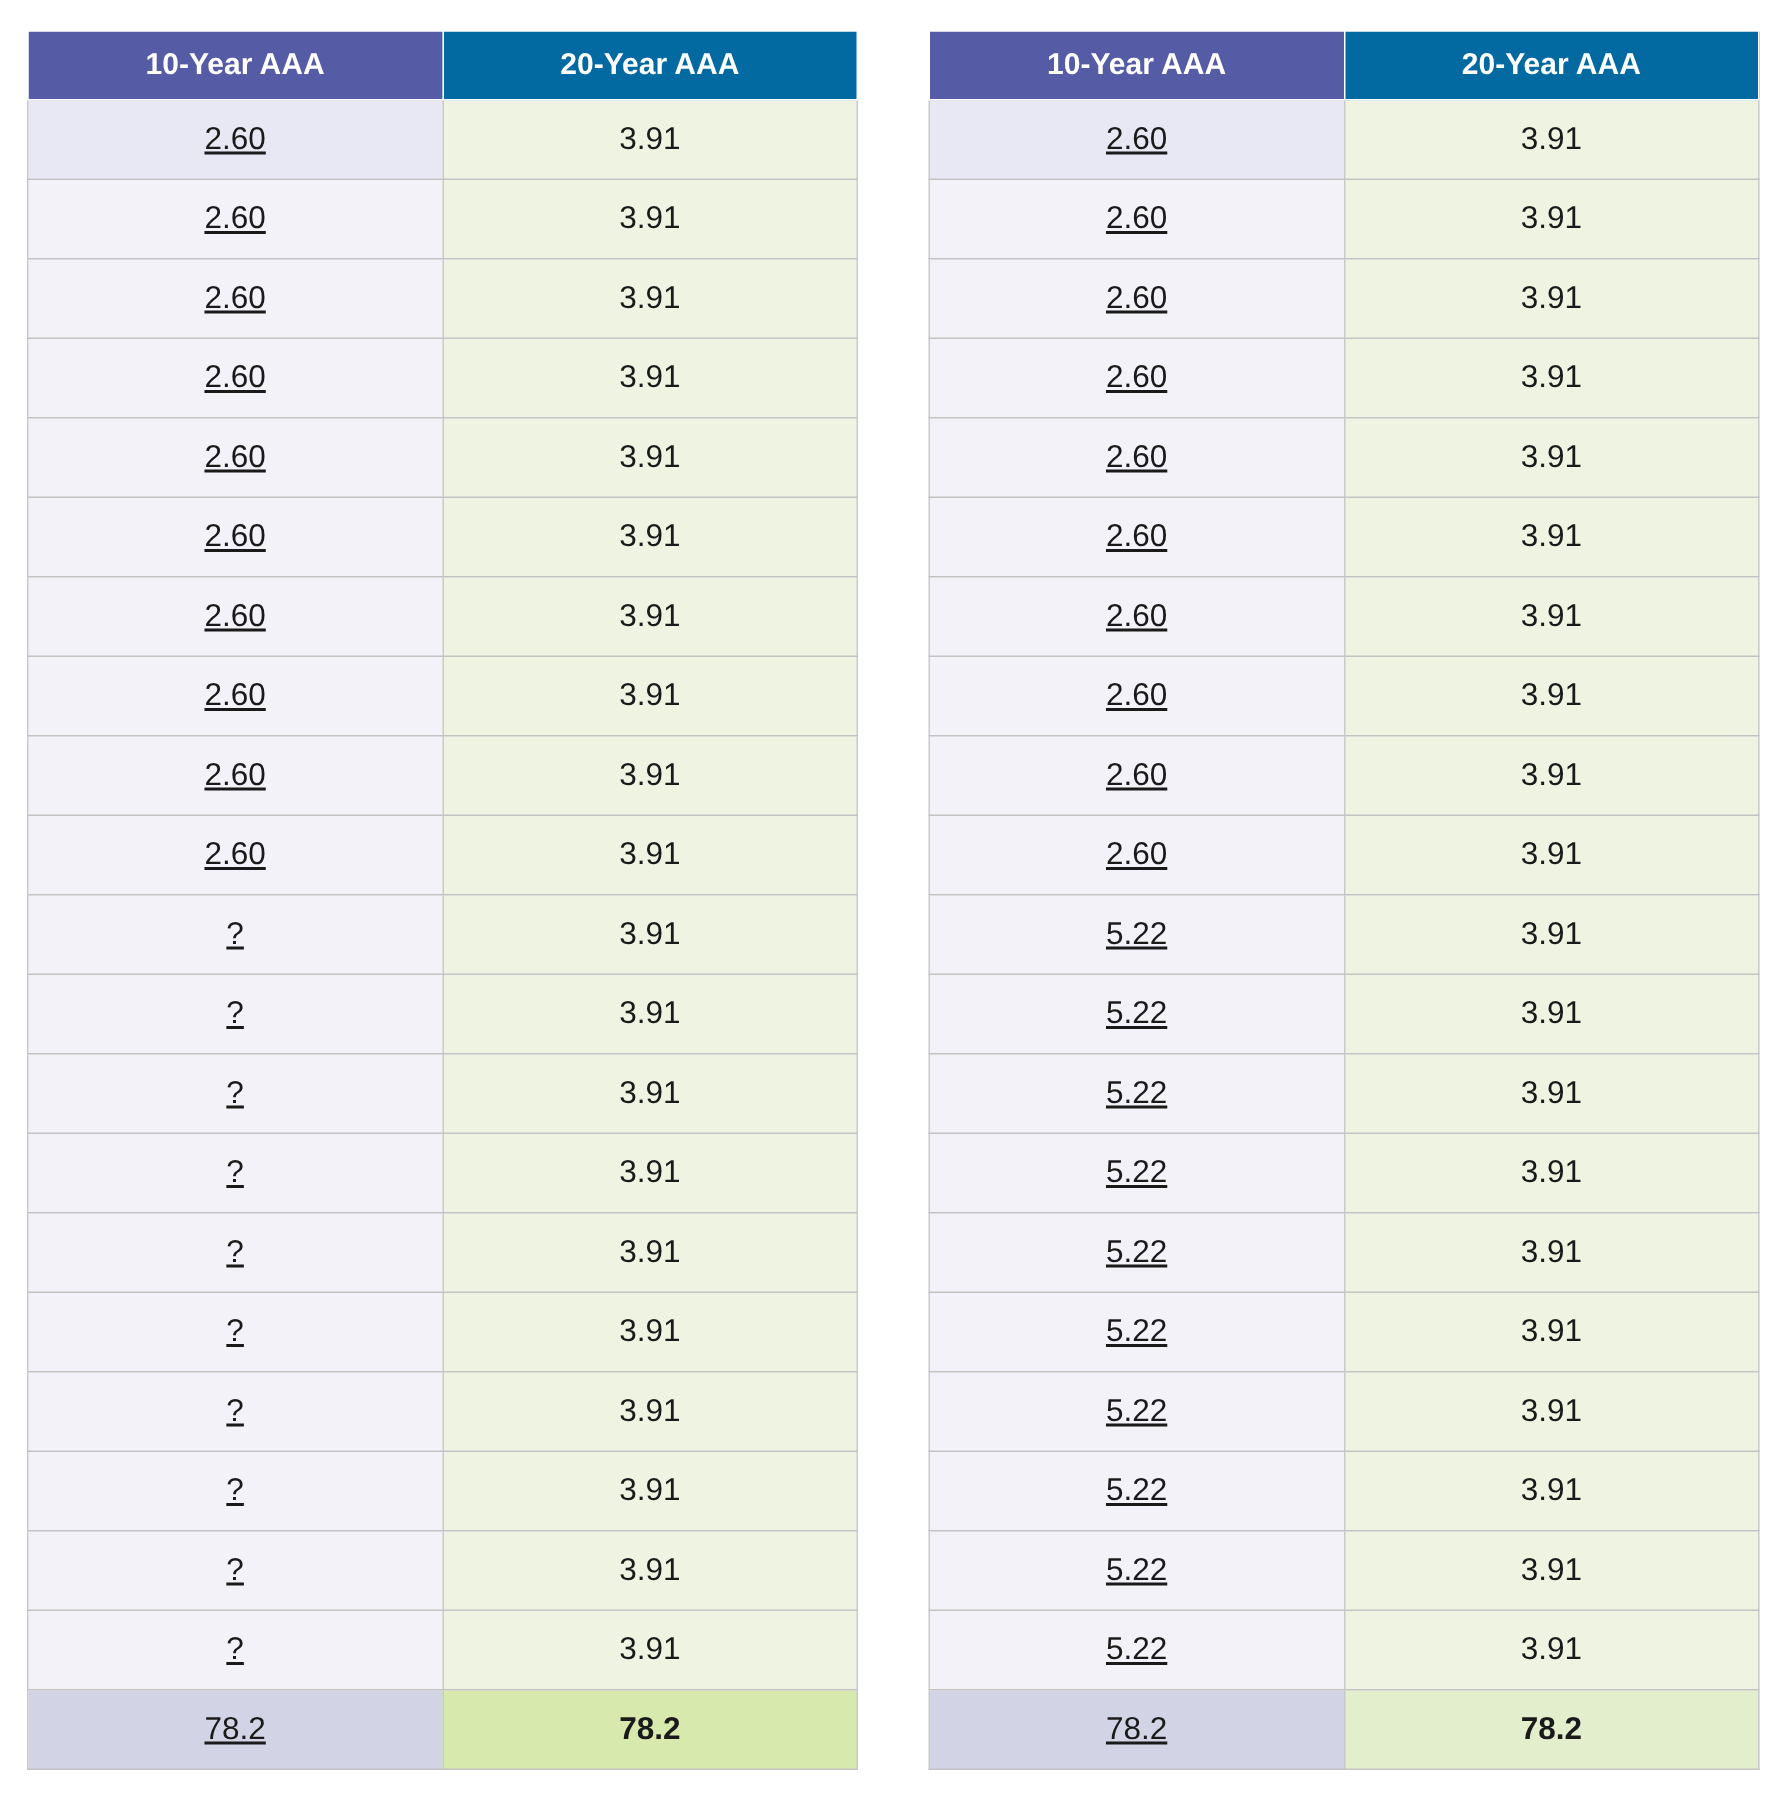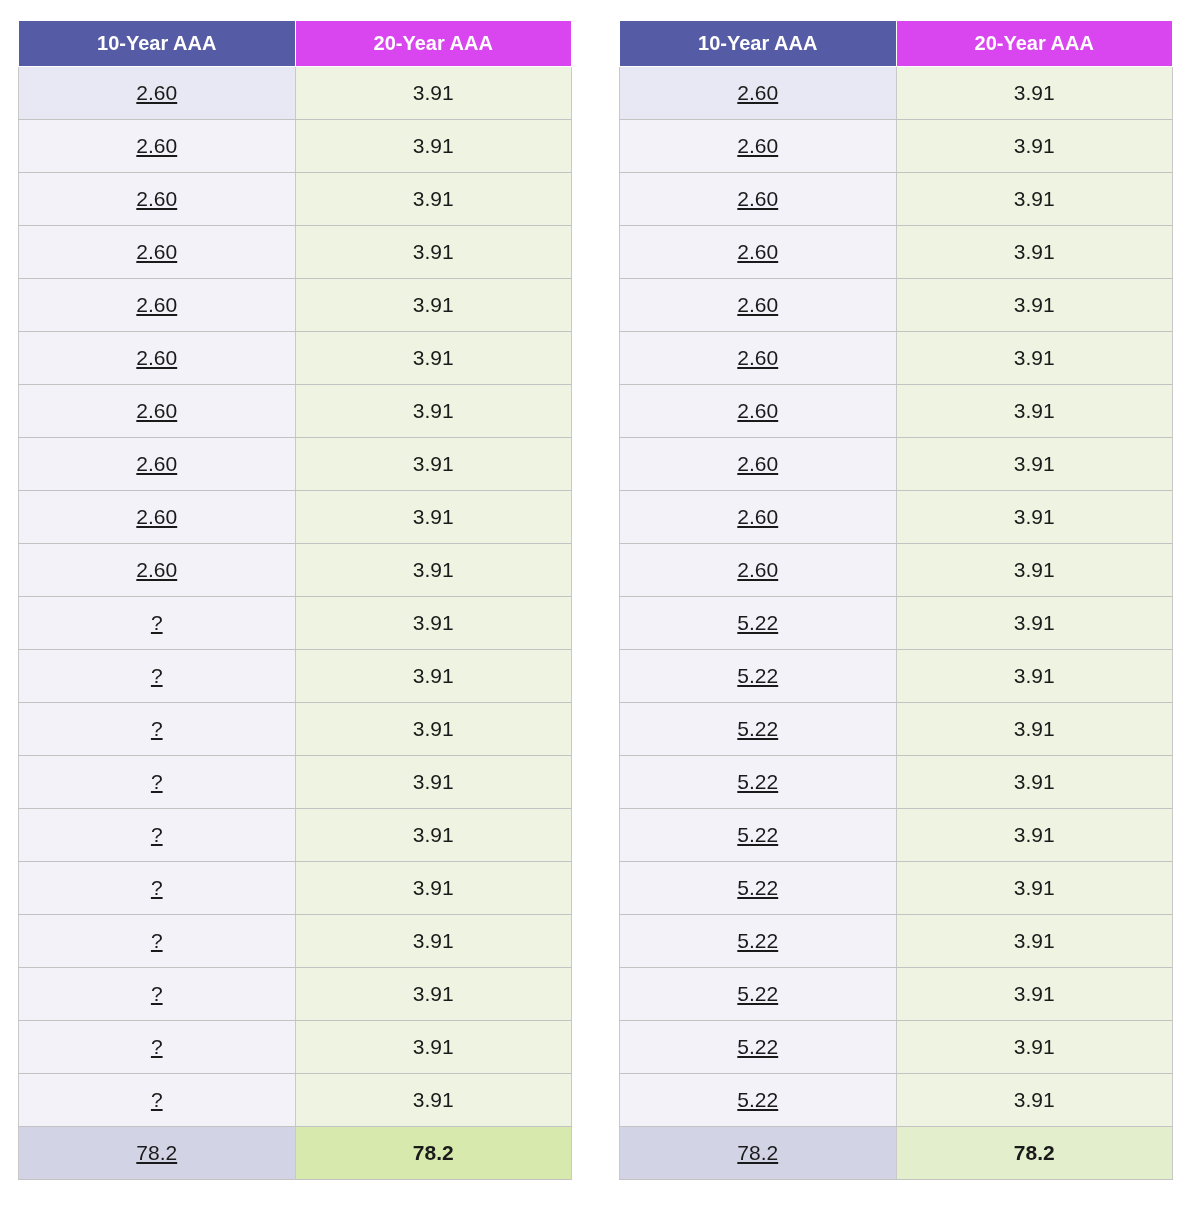--- a/index.html
+++ b/index.html
@@ -77,21 +77,21 @@
     height: 46px;
     border-color: #ffffff;
   }
 
   th.hdr-ten {
     background: #5b5ea6;
     background-color: #565ba5;
   }
 
   th.hdr-twenty {
-    background: #d946ef;
+    background: #0369a1;
   }
 
   
   td.col-ten {
     background: #f3f2f9;
     text-decoration: underline;
   }
   td.col-twenty {
     background: #eff4e2;
     margin-top: 24px;

